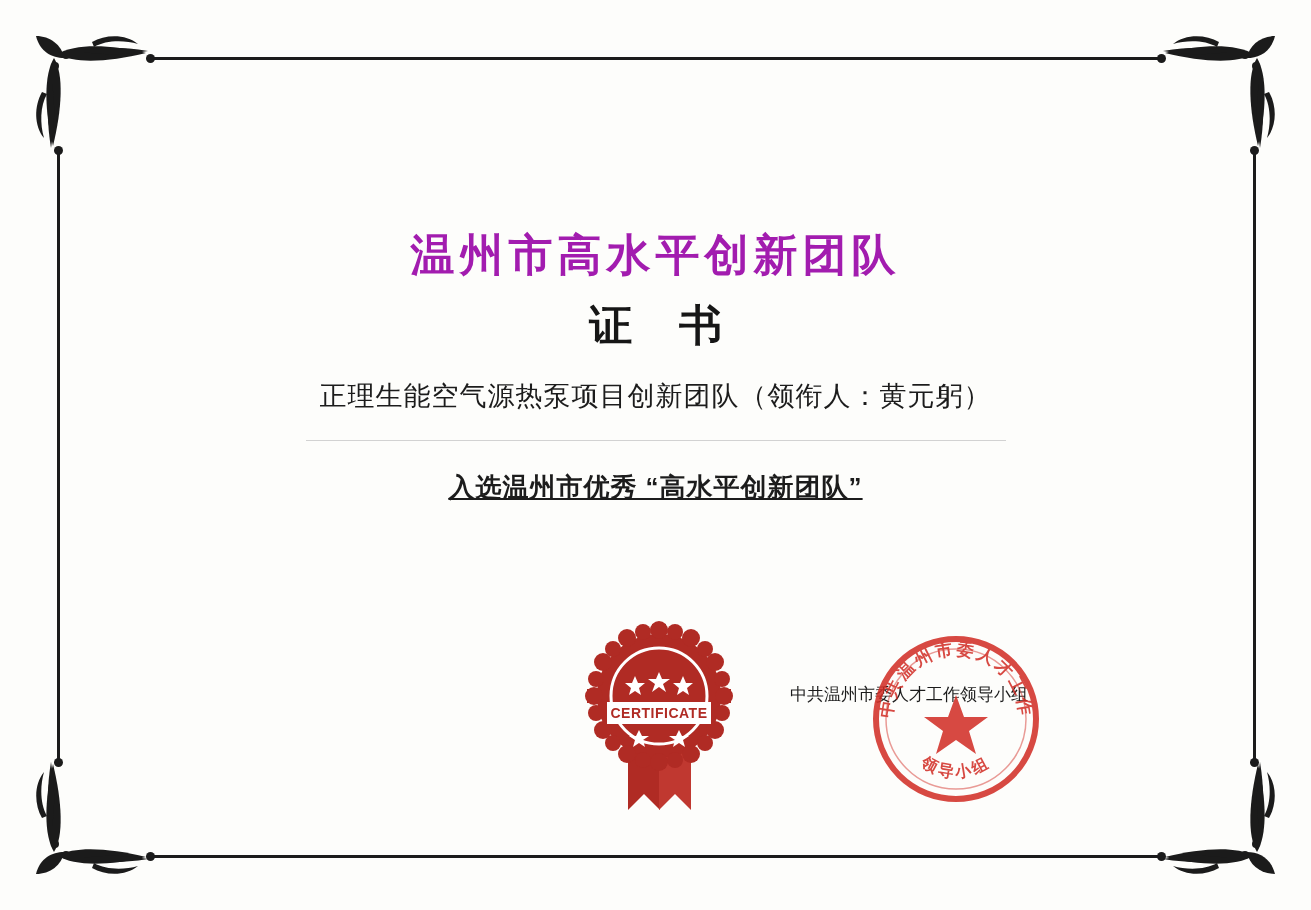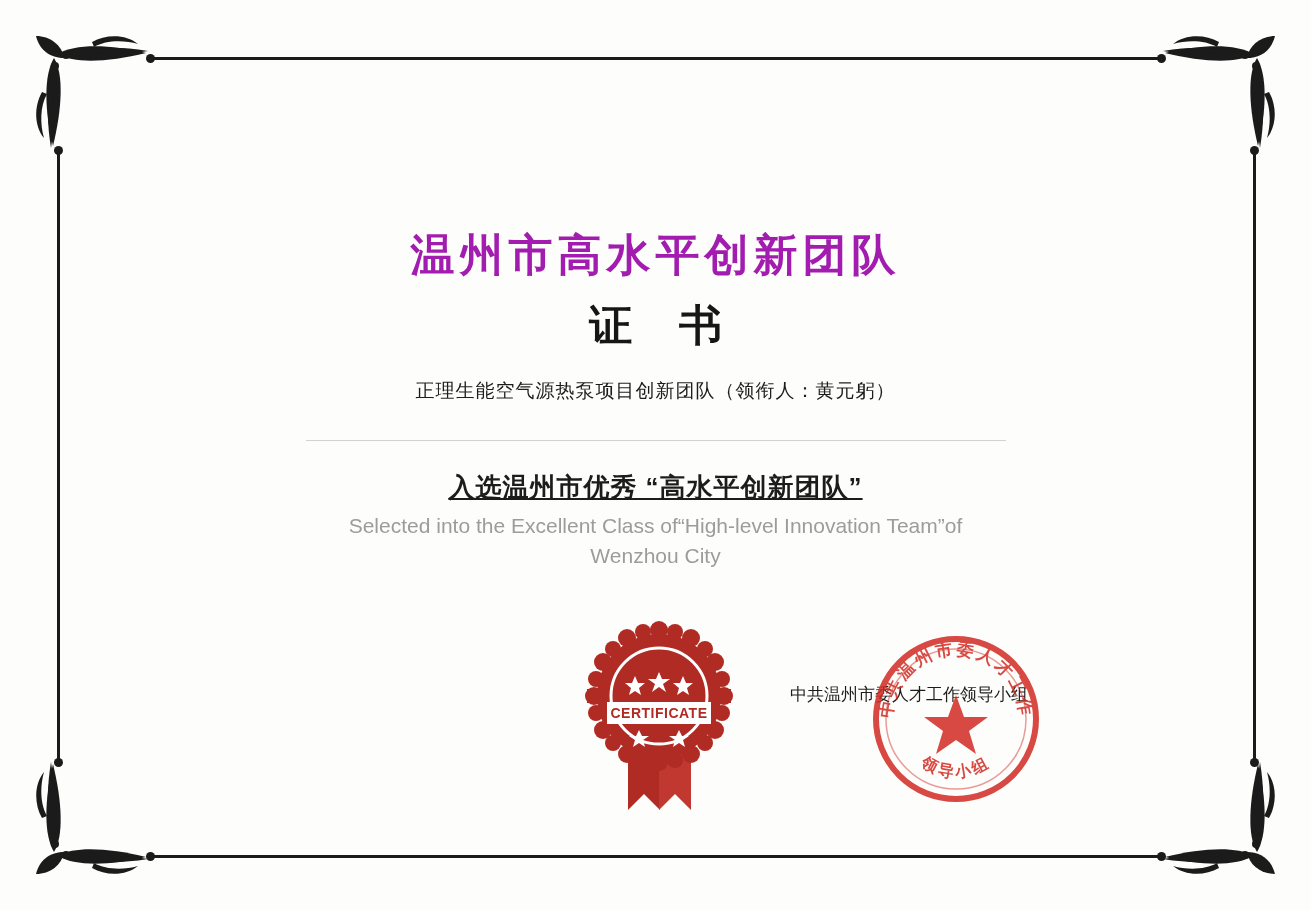--- a/index.html
+++ b/index.html
@@ -84,21 +84,21 @@
     color: #161616;
     line-height: 1.1;
     margin-top: 32px;
   }
 
   .recipient {
     position: absolute;
     top: 378px;
     width: 100%;
     font-family: Liberation Serif, serif;
-    font-size: 19px;
+    font-size: 27px;
     letter-spacing: 1px;
     color: #1c1c1c;
   }
 
   .divider {
     position: absolute;
     top: 440px;
     left: 50%;
     transform: translateX(-50%);
     width: 700px;
@@ -266,21 +266,20 @@
     <div class="title-line-1">温州市高水平创新团队</div>
 
     <div class="title-line-2">证 书</div>
 
     <div class="recipient">正理生能空气源热泵项目创新团队（领衔人：黄元躬）</div>
 
     <div class="divider"></div>
 
     <div class="subtitle-cn">入选温州市优秀 “高水平创新团队”</div>
 
-    <div class="subtitle-en">Selected into the Excellent Class of“High-level Innovation Team”of Wenzhou City</div>
 
     <div class="badge">
       <svg viewBox="0 0 155 200" width="155" height="200" xmlns="http://www.w3.org/2000/svg">
 
         <path d="M46 130 L46 192 L62 176 L78 192 L78 130 Z" fill="#b02b24"></path>
         <path d="M77 130 L77 192 L93 176 L109 192 L109 130 Z" fill="#c03830"></path>
 
         <g fill="#b02b24">
           <circle cx="77" cy="78" r="62"></circle>
           <g>

